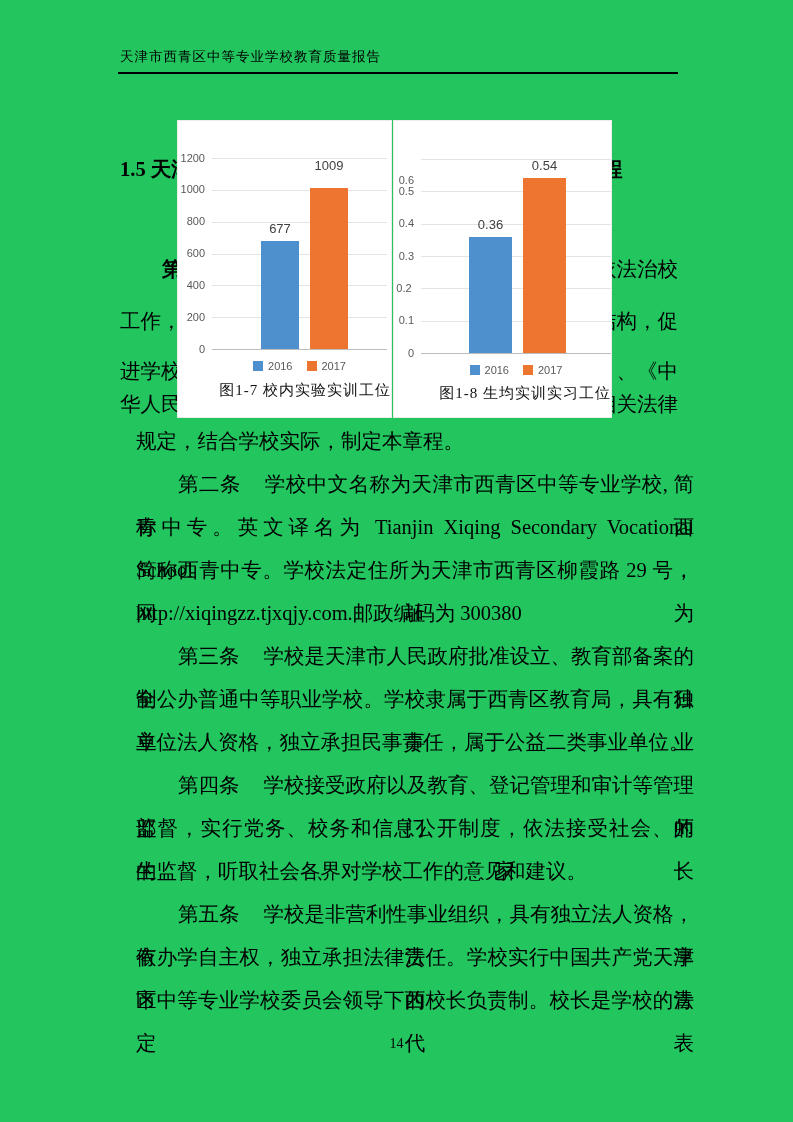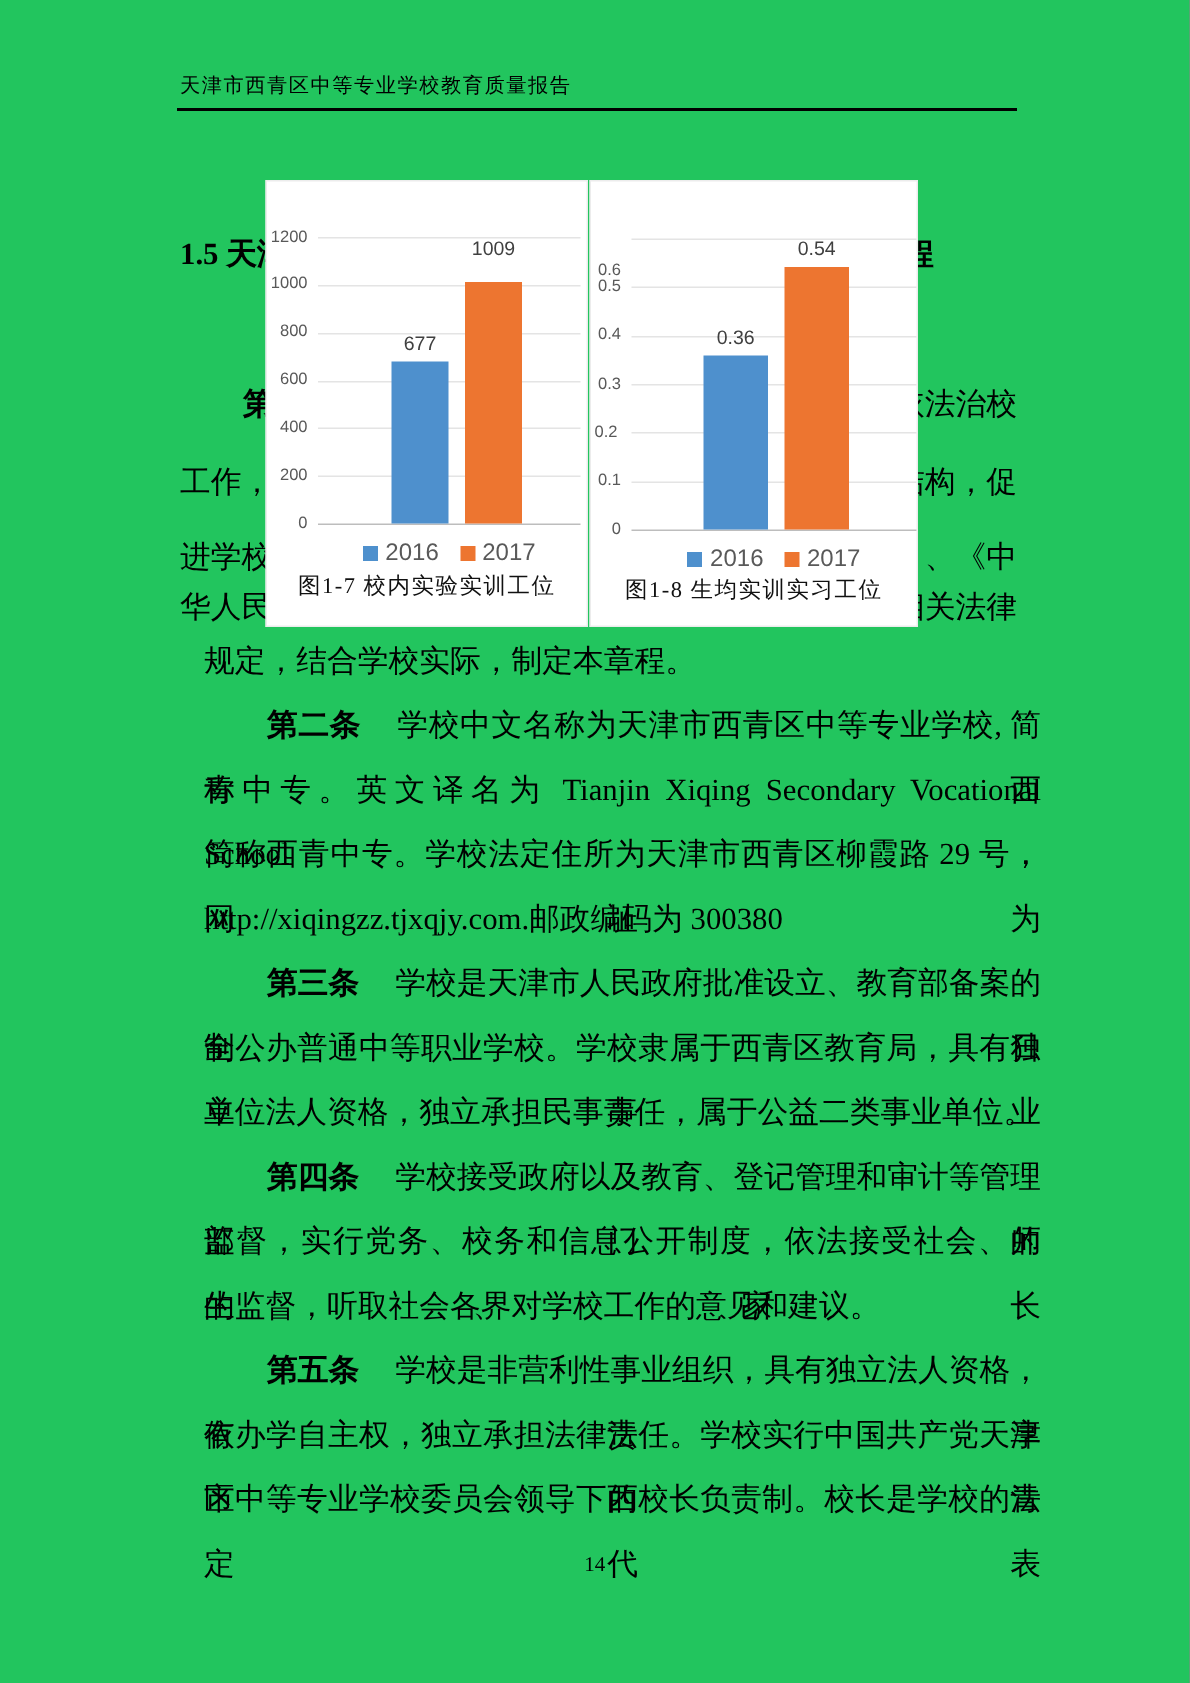--- a/index.html
+++ b/index.html
@@ -19,30 +19,30 @@
   .frag.b{font-weight:bold;}
   .frag-right{position:absolute;z-index:1;right:115px;font-size:20.5px;white-space:nowrap;}
   
   .chart-box{position:absolute;z-index:2;background:#fff;border:1px solid #ececec;
              font-family:"Liberation Sans","DejaVu Sans",sans-serif;}
   .ytick{position:absolute;font-size:11px;color:#595959;text-align:right;}
   .gline{position:absolute;height:1px;}
   .bar{position:absolute;}
   .vlabel{position:absolute;font-size:13px;color:#404040;text-align:center;}
   .legend{position:absolute;display:flex;justify-content:center;gap:14px;
-          font-size:16px;color:#595959;align-items:center;}
+          font-size:11px;color:#595959;align-items:center;}
   .legend .li{display:flex;align-items:center;gap:5px;}
   .legend .sq{width:10px;height:10px;display:inline-block;}
-  .caption{position:absolute;left:0;text-align:center;font-size:15px;color:#111;
+  .caption{position:absolute;left:0;text-align:right;font-size:15px;color:#111;
            font-family:"Liberation Serif","DejaVu Serif",serif;letter-spacing:1px;}
   
   .body-lines{position:absolute;left:136px;top:420px;width:558px;font-size:20.5px;}
   .line{height:43px;line-height:43px;white-space:nowrap;text-align:justify;}
   .line.jl{text-align-last:justify;white-space:normal;}
-  .line .lbl{font-weight:bold;margin-right:24px;margin-top:27px;}
+  .line .lbl{font-weight:normal;margin-right:24px;margin-top:27px;}
   .line.ind{text-indent:42px;}
   .pageno{position:absolute;left:0;top:1036px;width:100%;text-align:center;font-size:14px;}
 </style>
 </head>
 <body>
 
 <div class="page">
 
   <div class="hdr-title">天津市西青区中等专业学校教育质量报告</div>
   <div class="hdr-rule"></div>

